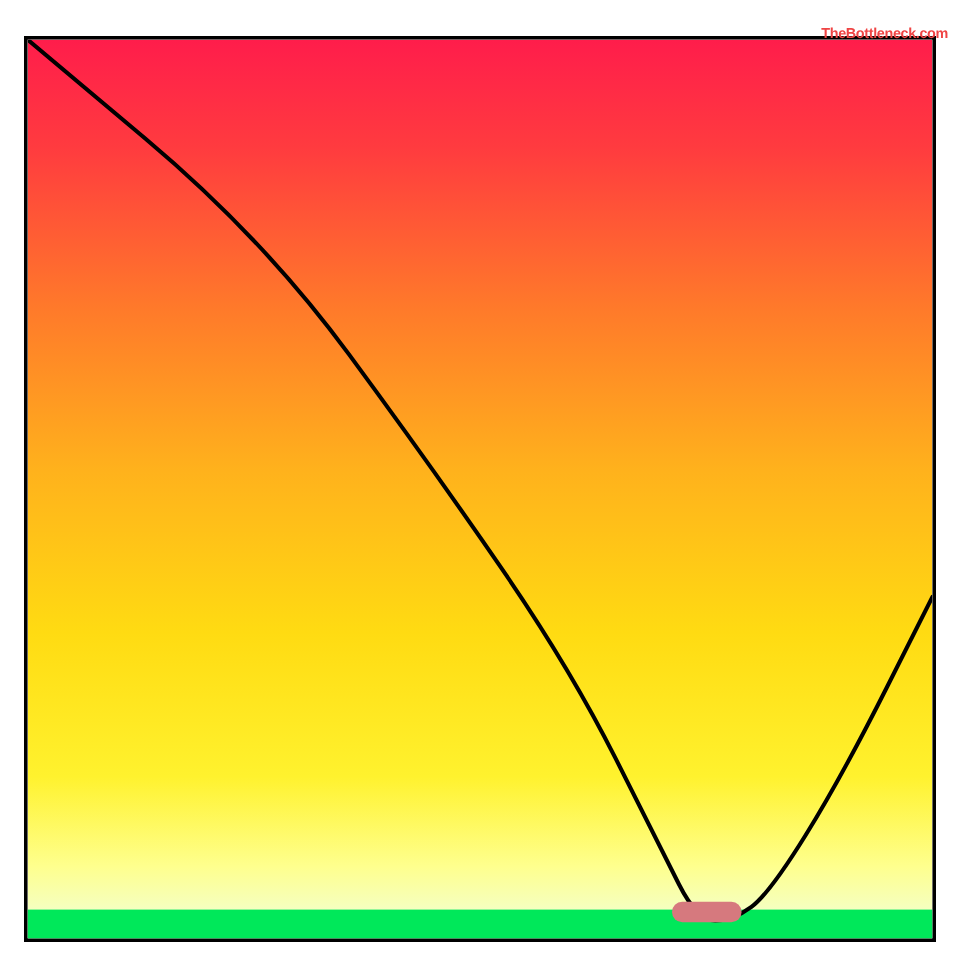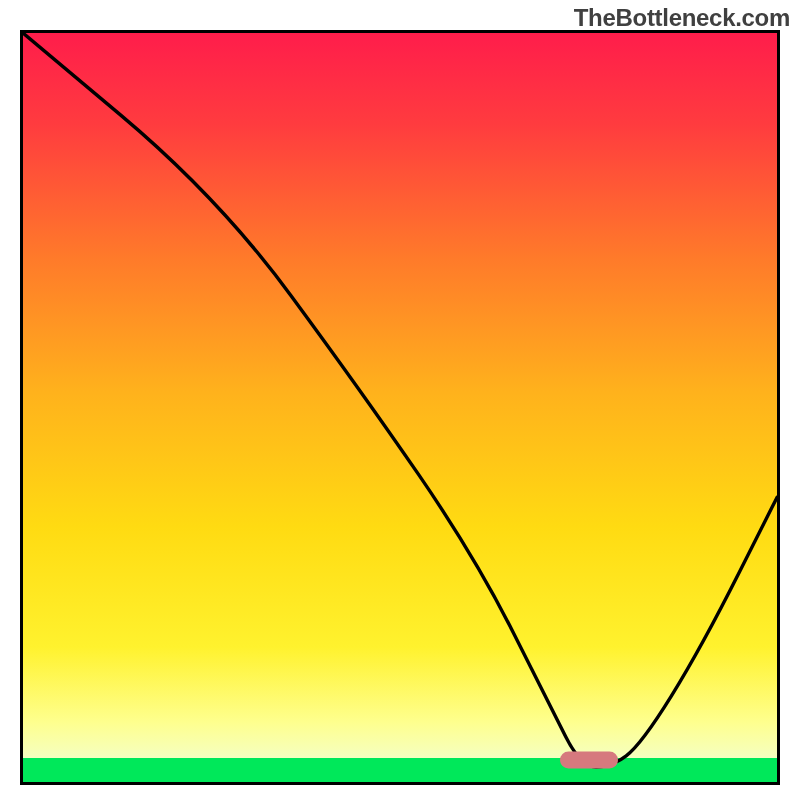--- a/index.html
+++ b/index.html
@@ -6,25 +6,25 @@
   body {
     width: 800px;
     height: 800px;
     background: #fff;
     font-family: Arial, Helvetica, sans-serif;
     position: relative;
     overflow: hidden;
   }
   .watermark {
     position: absolute;
-    top: 4px;
+    top: 21px;
     right: 10px;
-    font-size: 24px;
+    font-size: 12px;
     font-weight: bold;
-    color: #404040;
+    color: #ef4444;
     letter-spacing: -0.3px;
     z-index: 10;
   }
   .plot-outer {
     position: absolute;
     left: 20px;
     top: 30px;
     width: 760px;
     height: 755px;
   }

